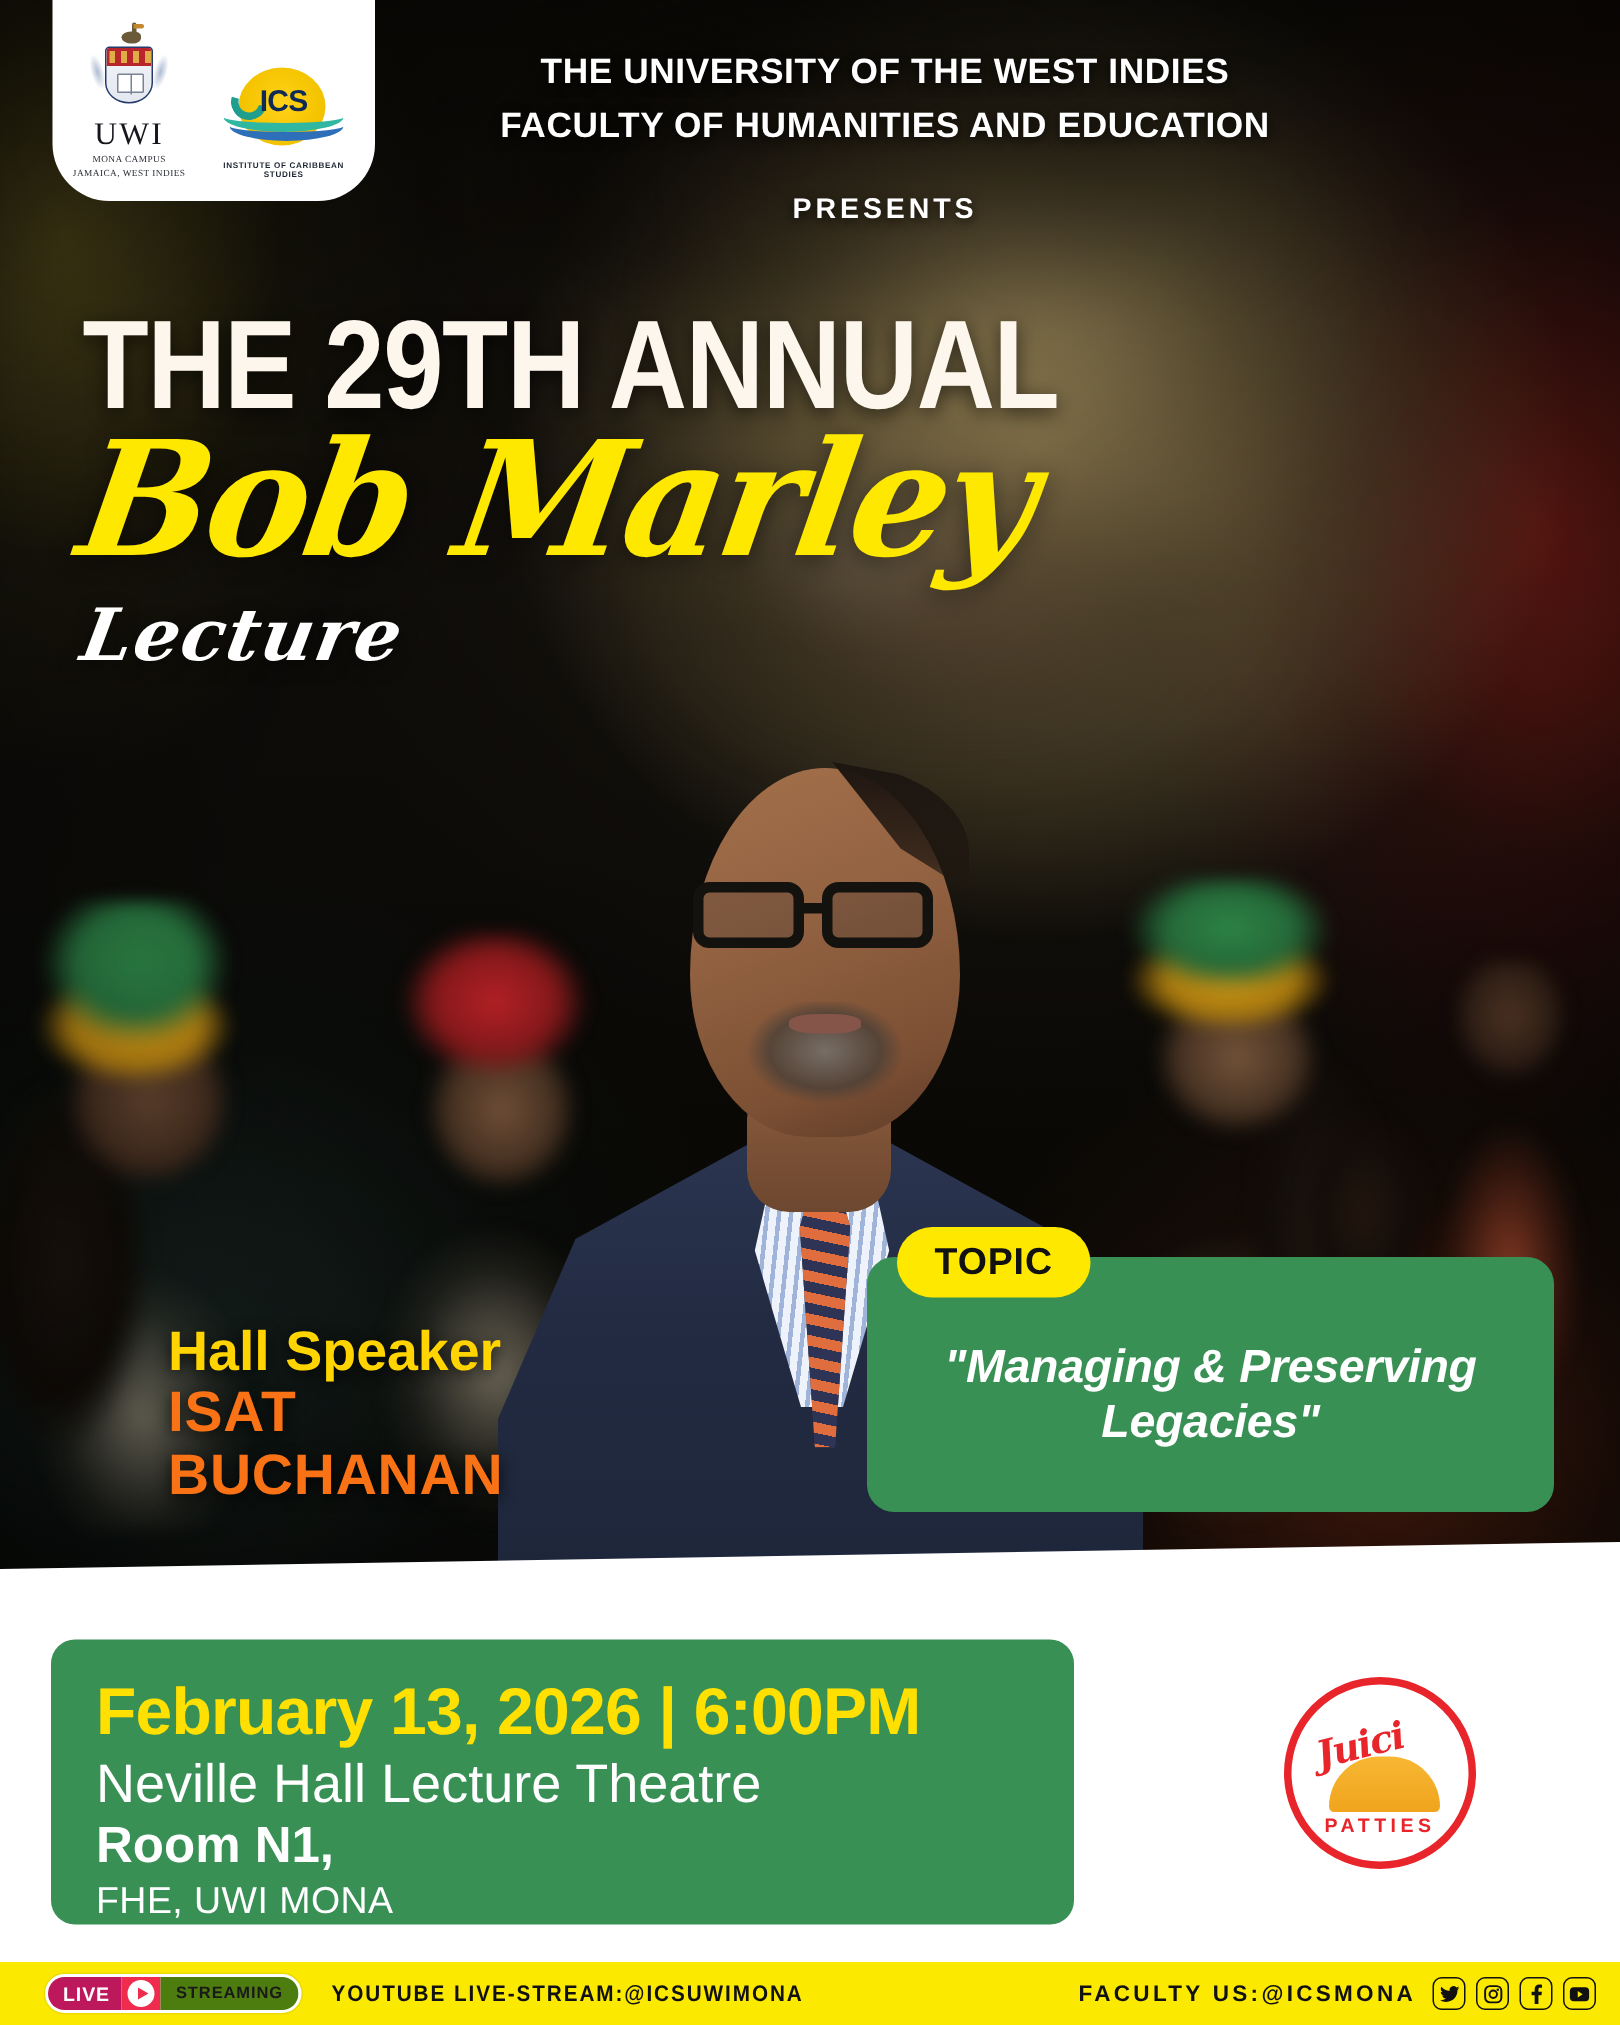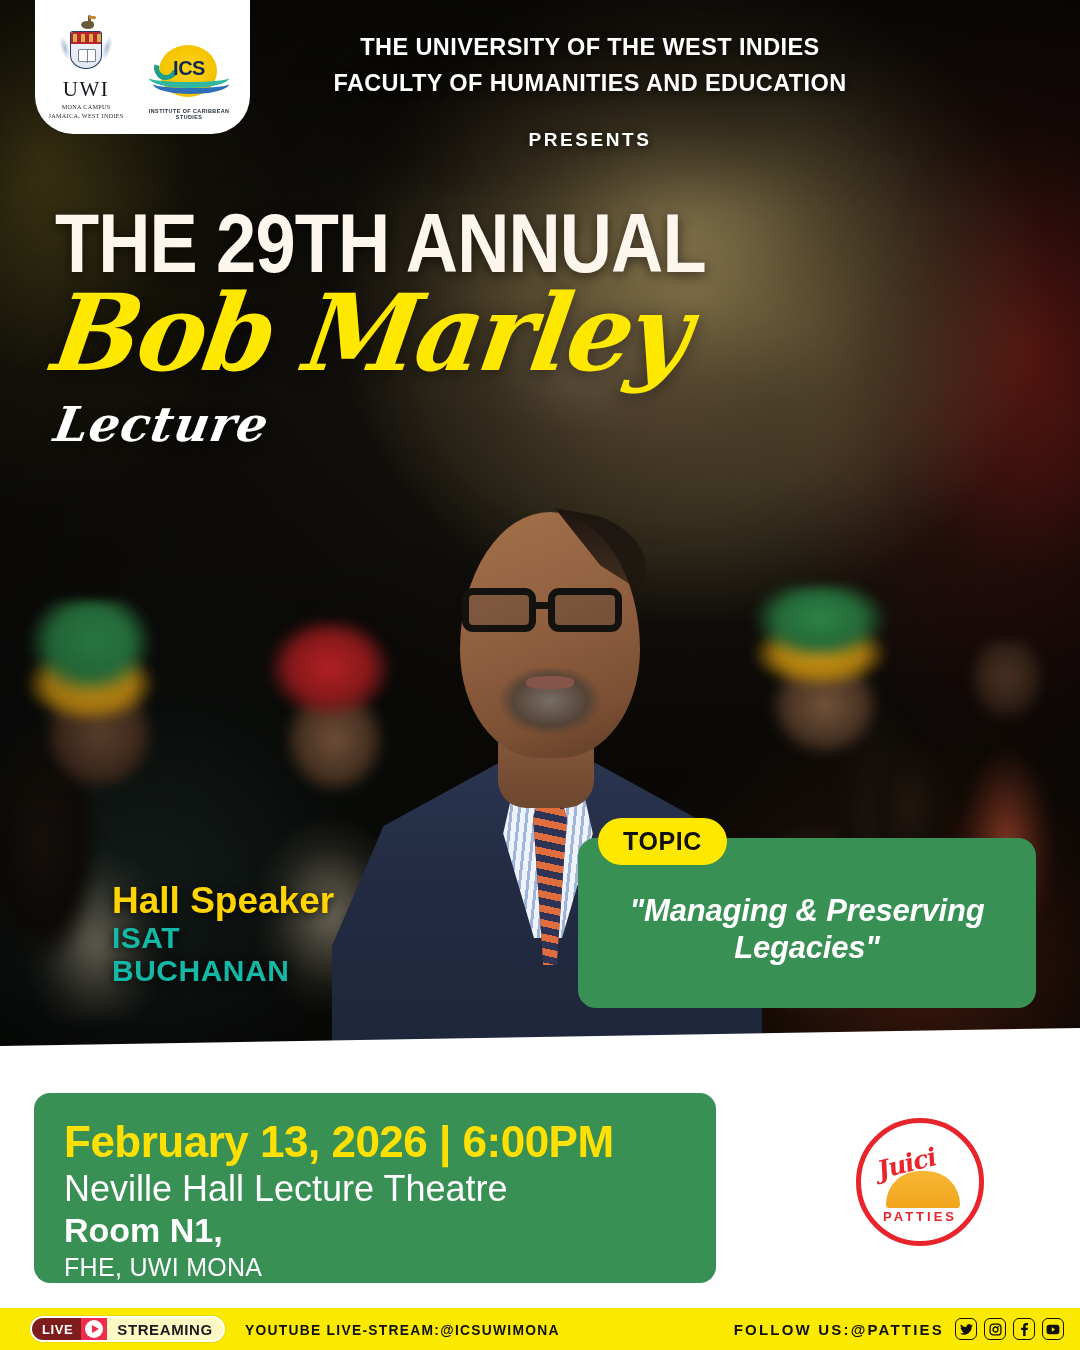--- a/index.html
+++ b/index.html
@@ -162,21 +162,21 @@
     text-shadow:0 3px 16px rgba(0,0,0,.45);}
   .t-lecture{font-family:"DejaVu Serif",serif;font-style:italic;font-weight:bold;
     font-size:48px;line-height:1;color:#ffffff;margin-top:14px;letter-spacing:1px;
     transform:skewX(-10deg);transform-origin:left center;
     text-shadow:0 3px 12px rgba(0,0,0,.5);}
 
   
   .sp-text{position:absolute;left:112px;top:882px;z-index:8;}
   .sp-guest{color:#ffd400;font-weight:bold;font-size:37px;line-height:1.05;
     text-shadow:0 2px 10px rgba(0,0,0,.8);}
-  .sp-name{color:#14b8a6;font-weight:bold;font-size:30px;line-height:1.12;letter-spacing:.5px;
+  .sp-name{color:#f97316;font-weight:bold;font-size:38px;line-height:1.12;letter-spacing:.5px;
     text-shadow:0 2px 10px rgba(0,0,0,.8);}
 
   
   .topic-box{position:absolute;left:578px;top:838px;width:458px;height:170px;
     background:#389055;border-radius:18px;z-index:8;
     display:flex;align-items:center;justify-content:center;padding:18px 22px 6px;}
   .topic-txt{color:#fff;font-weight:bold;font-style:italic;font-size:31px;line-height:1.2;
     text-align:center;letter-spacing:-.2px;}
   .topic-badge{position:absolute;left:598px;top:818px;background:#ffe800;color:#111;
     font-weight:bold;font-size:25px;letter-spacing:.6px;padding:9px 25px;border-radius:24px;z-index:9;}
@@ -204,26 +204,26 @@
   .j-patties{position:absolute;left:0;right:0;top:86px;font-weight:bold;font-size:13px;
     letter-spacing:3px;color:#e8252b;}
   .j-ref{font-family:"DejaVu Serif",serif;font-style:italic;font-weight:bold;font-size:23px;
     color:#111;margin-top:12px;letter-spacing:-.3px;}
 
   
   .footer{position:absolute;left:0;bottom:0;width:1080px;height:42px;background:#fbe900;z-index:12;
     display:flex;align-items:center;}
   .live-badge{margin-left:30px;display:flex;align-items:center;height:26px;border-radius:13px;
     overflow:hidden;background:#fff;border:2px solid #fff;box-shadow:0 0 0 1px rgba(0,0,0,.06);}
-  .live-red{background:#7f1d1d;color:#fff;font-weight:bold;font-size:13px;letter-spacing:.6px;
+  .live-red{background:#be185d;color:#fff;font-weight:bold;font-size:13px;letter-spacing:.6px;
     padding:0 8px 0 10px;height:100%;display:flex;align-items:center;}
   .live-play{background:#ef2b4e;width:26px;height:100%;display:flex;align-items:center;justify-content:center;}
   .play-dot{width:18px;height:18px;border-radius:50%;background:#fff;display:flex;align-items:center;justify-content:center;}
   .play-tri{width:0;height:0;border-left:7px solid #ef2b4e;border-top:4.5px solid transparent;border-bottom:4.5px solid transparent;margin-left:2px;}
-  .live-white{background:#fef9c3;color:#1a1a1a;font-weight:bold;font-size:15px;letter-spacing:.6px;
+  .live-white{background:#4d7c0f;color:#1a1a1a;font-weight:bold;font-size:11px;letter-spacing:.6px;
     padding:0 10px;height:100%;display:flex;align-items:center;}
   .yt-txt{margin-left:20px;font-weight:bold;font-size:15px;letter-spacing:1.4px;color:#111;
     transform:scaleX(.92);transform-origin:left center;}
   .follow{margin-left:auto;margin-right:16px;display:flex;align-items:center;gap:7px;}
   .follow-txt{font-weight:bold;font-size:15px;letter-spacing:2.2px;color:#111;margin-right:4px;}
   .sico{width:22px;height:22px;border:1.6px solid #111;border-radius:6px;display:flex;
     align-items:center;justify-content:center;}
   .sico svg{display:block;}
 </style>
 </head>
@@ -336,21 +336,21 @@
       <div class="live-red">LIVE</div>
       <div class="live-play">
         <div class="play-dot">
           <div class="play-tri"></div>
         </div>
       </div>
       <div class="live-white">STREAMING</div>
     </div>
     <div class="yt-txt">YOUTUBE LIVE-STREAM:@ICSUWIMONA</div>
     <div class="follow">
-      <div class="follow-txt">FOLLOW US:@PATTIES</div>
+      <div class="follow-txt">FACULTY US:@ICSMONA</div>
       <div class="sico">
         <svg width="13" height="11" viewBox="0 0 24 20">
             <path fill="#111" d="M24 2.4a9.6 9.6 0 0 1-2.8.8A4.9 4.9 0 0 0 23.3.4a9.7 9.7 0 0 1-3.1 1.2A4.9 4.9 0 0 0 11.8 6a13.9 13.9 0 0 1-10-5.1 4.9 4.9 0 0 0 1.5 6.5A4.8 4.8 0 0 1 1 6.8v.1a4.9 4.9 0 0 0 3.9 4.8 4.9 4.9 0 0 1-2.2.1 4.9 4.9 0 0 0 4.6 3.4A9.8 9.8 0 0 1 0 17.3a13.8 13.8 0 0 0 7.5 2.2c9.1 0 14-7.5 14-14v-.7A10 10 0 0 0 24 2.4z"></path>
           </svg>
       </div>
       <div class="sico">
         <svg width="13" height="13" viewBox="0 0 24 24">
             <rect x="2" y="2" width="20" height="20" rx="6" fill="none" stroke="#111" stroke-width="2.4"></rect>
             <circle cx="12" cy="12" r="4.6" fill="none" stroke="#111" stroke-width="2.4"></circle>
             <circle cx="17.6" cy="6.5" r="1.5" fill="#111"></circle>

